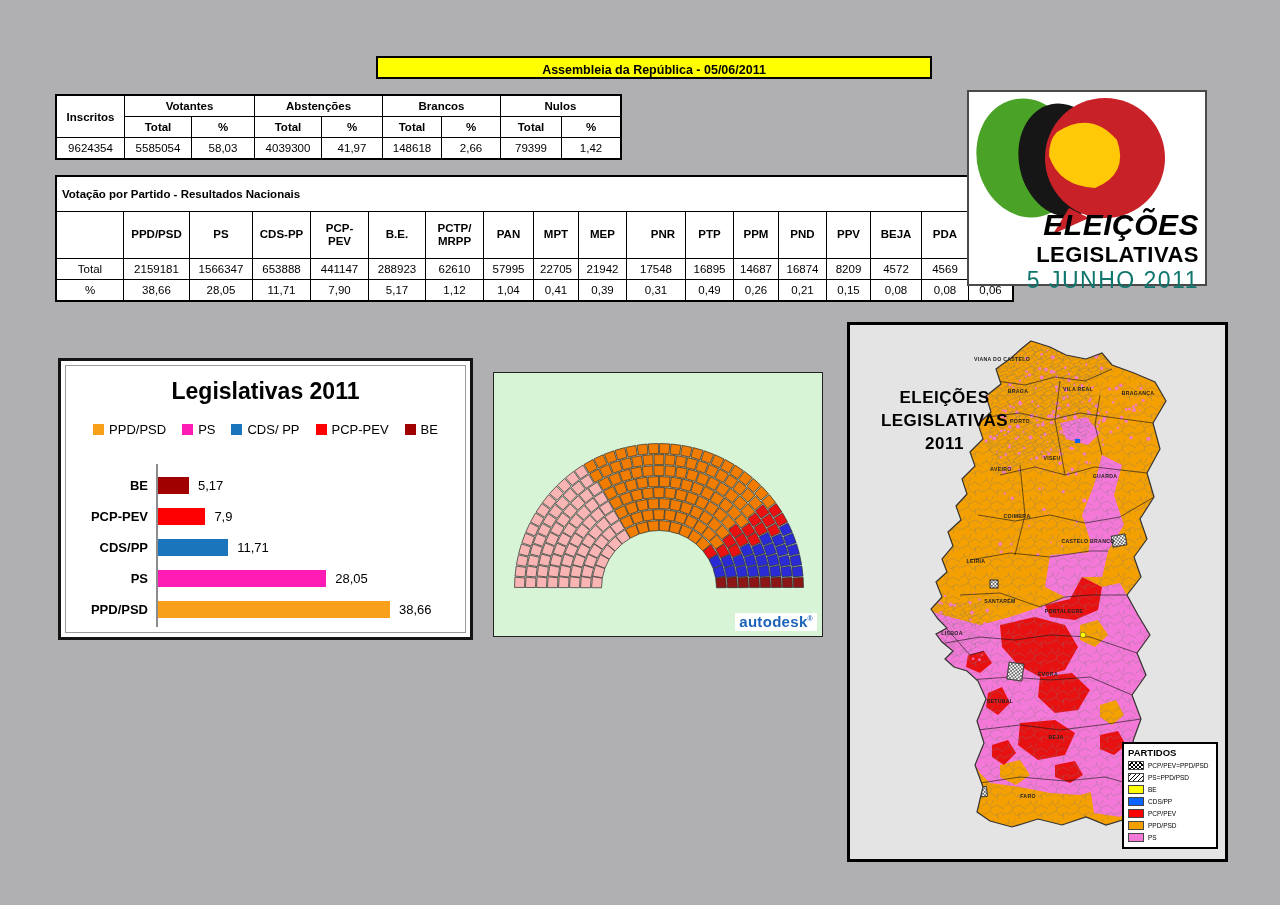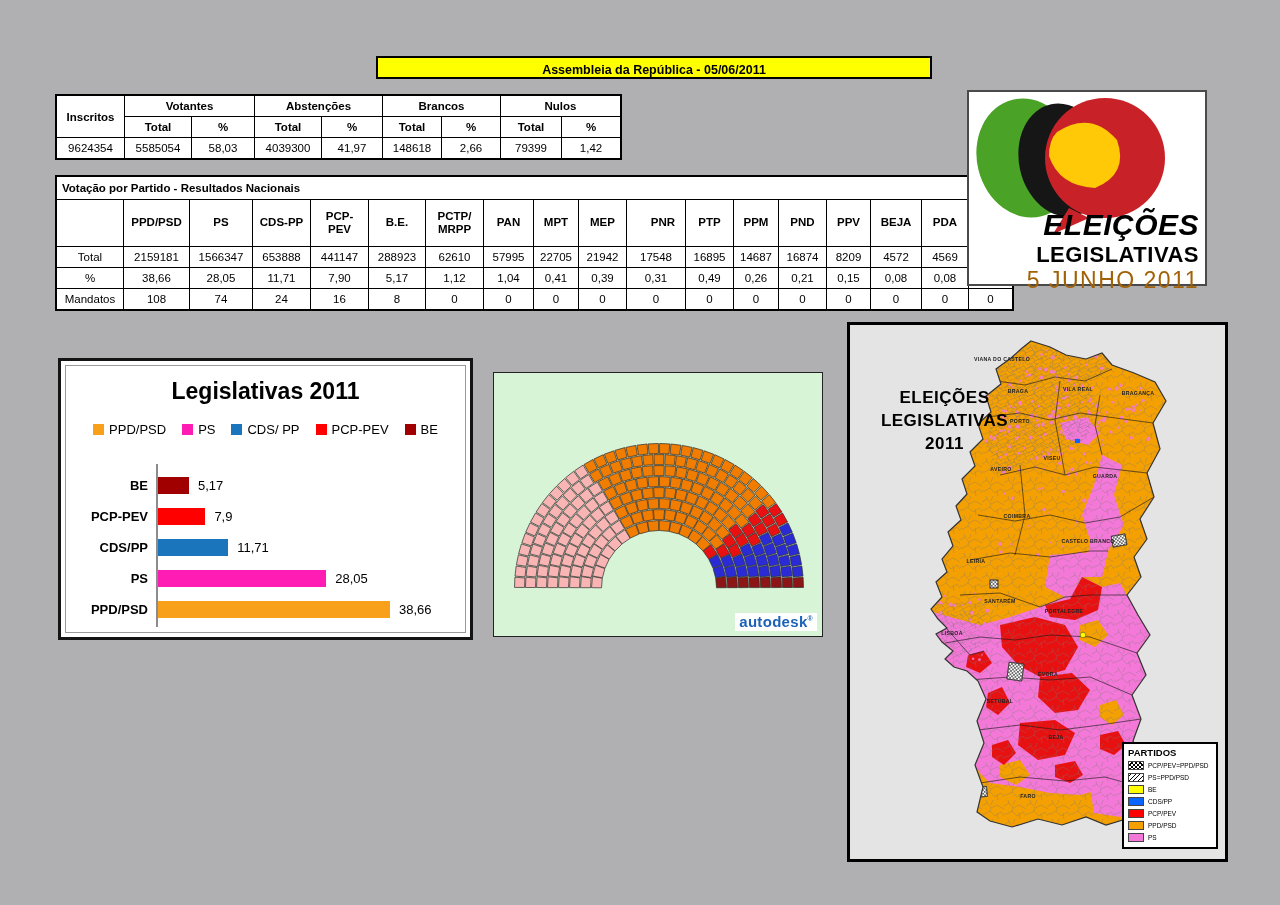--- a/index.html
+++ b/index.html
@@ -11,31 +11,31 @@
           border:2px solid #000;box-sizing:border-box;display:flex;align-items:flex-end;
           justify-content:center;font-weight:bold;font-size:12.5px;}
 
   
   table{border-collapse:collapse;background:#fff;}
   .t1{position:absolute;left:55px;top:94px;border:2px solid #000;}
   .t1 th,.t1 td{border:1.5px solid #000;font-size:11.5px;text-align:center;height:20px;padding:0 3px;}
   .t1 th{font-weight:bold;}
   .t2{position:absolute;left:55px;top:175px;border:2px solid #000;}
   .t2 th,.t2 td{border:1.5px solid #000;font-size:11.5px;text-align:center;padding:0 2px;}
-  .t2 .title-row td{font-weight:bold;text-align:left;height:20px;padding:1px 5px;}
+  .t2 .title-row td{font-weight:bold;text-align:left;height:20px;padding:7px 5px;}
   .t2 th{font-weight:bold;height:46px;line-height:1.15;white-space:pre-line;}
   .t2 .datarow td{height:20px;}
 
   
   .logo-box{position:absolute;left:967px;top:90px;width:240px;height:196px;background:#fff;
             border:2px solid #4a4a4a;box-sizing:border-box;}
   .logo-text{position:absolute;right:6px;top:118px;text-align:right;line-height:1;}
   .logo-l1{font-size:30px;font-weight:800;font-style:italic;letter-spacing:0.5px;}
   .logo-l2{font-size:22px;font-weight:700;margin-top:4px;letter-spacing:0.5px;}
-  .logo-l3{font-size:23px;font-weight:400;color:#a16207;letter-spacing:1.5px;margin-top:3px;}
+  .logo-l3{font-size:23px;font-weight:400;color:#0f766e;letter-spacing:1.5px;margin-top:3px;}
 
   
   .chart-panel{position:absolute;left:58px;top:358px;width:415px;height:282px;background:#fff;
                border:3px solid #141414;box-sizing:border-box;padding:4px;}
   .chart-inner{width:100%;height:100%;border:1px solid #9a9a9a;position:relative;box-sizing:border-box;}
   .chart-title{text-align:center;font-size:23px;font-weight:bold;margin-top:12px;}
   .chart-legend{display:flex;justify-content:center;gap:16px;margin-top:17px;font-size:13px;align-items:center;}
   .leg-item{display:flex;align-items:center;gap:5px;}
   .leg-sw{width:11px;height:11px;}
   .plot{position:absolute;left:0;top:104px;right:0;bottom:0;}
@@ -168,40 +168,20 @@
         <td>0,41</td>
         <td>0,39</td>
         <td>0,31</td>
         <td>0,49</td>
         <td>0,26</td>
         <td>0,21</td>
         <td>0,15</td>
         <td>0,08</td>
         <td>0,08</td>
         <td>0,06</td>
-      </tr>
-  <tr id="pt-row-2" class="datarow">
-    <td>Mandatos</td>
-  <td>108</td>
-        <td>74</td>
-        <td>24</td>
-        <td>16</td>
-        <td>8</td>
-        <td>0</td>
-        <td>0</td>
-        <td>0</td>
-        <td>0</td>
-        <td>0</td>
-        <td>0</td>
-        <td>0</td>
-        <td>0</td>
-        <td>0</td>
-        <td>0</td>
-        <td>0</td>
-        <td>0</td>
       </tr>
 </tbody>
   </table>
 
 <div class="logo-box">
   <svg width="236" height="192" viewBox="0 0 236 192">
     <ellipse cx="58" cy="66" rx="50" ry="60" fill="#4AA327" transform="rotate(-14 58 66)"></ellipse>
     <ellipse cx="94" cy="68" rx="44" ry="57" fill="#161616" transform="rotate(-12 94 68)"></ellipse>
     <circle cx="136" cy="66" r="60" fill="#C92128"></circle>
     <path d="M100,116 L84,142 L120,126 Z" fill="#C92128"></path>

